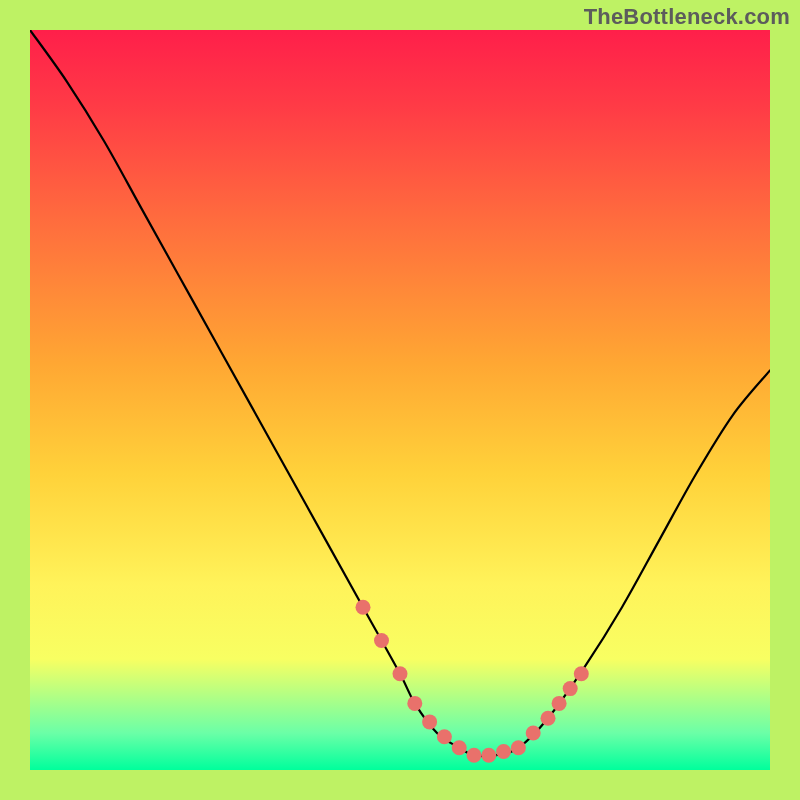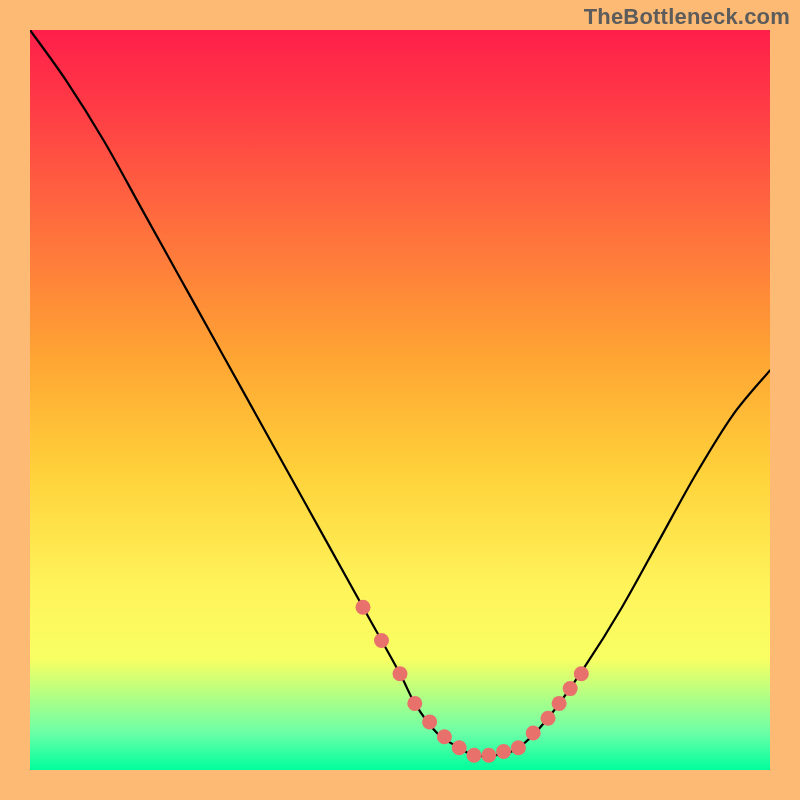--- a/index.html
+++ b/index.html
@@ -1,21 +1,21 @@
 <!DOCTYPE html>
 <html><head>
 <meta charset="utf-8">
 <style>
   * { margin: 0; padding: 0; box-sizing: border-box; }
   html, body { width: 800px; height: 800px; overflow: hidden; background: #000; }
   .frame {
     position: relative;
     width: 800px;
     height: 800px;
-    background: #fdba74;
+    background: #bef264;
   }
   .watermark {
     position: absolute;
     top: 4px;
     right: 10px;
     font-family: Arial, Helvetica, sans-serif;
     font-size: 22px;
     font-weight: 600;
     color: #5c5c5c;
     letter-spacing: 0.2px;

